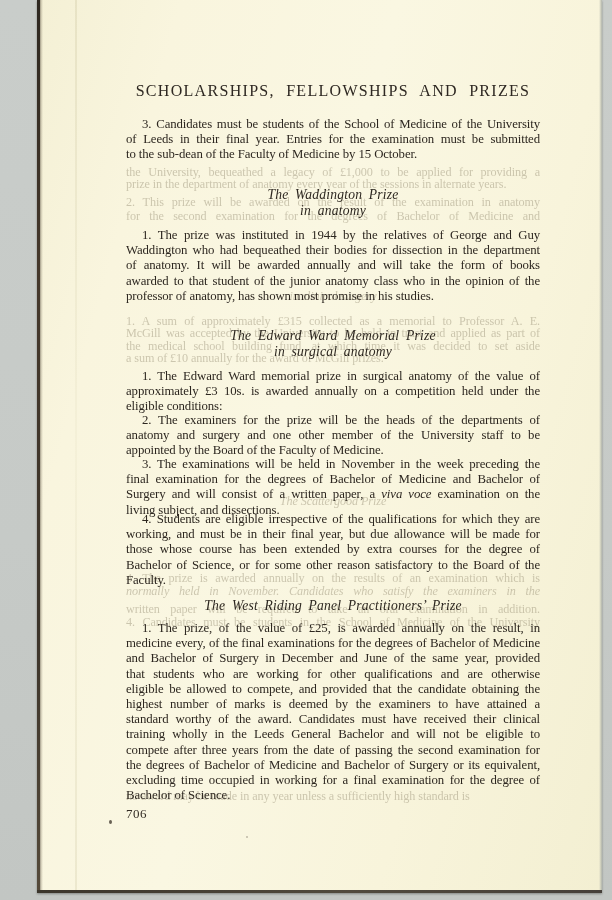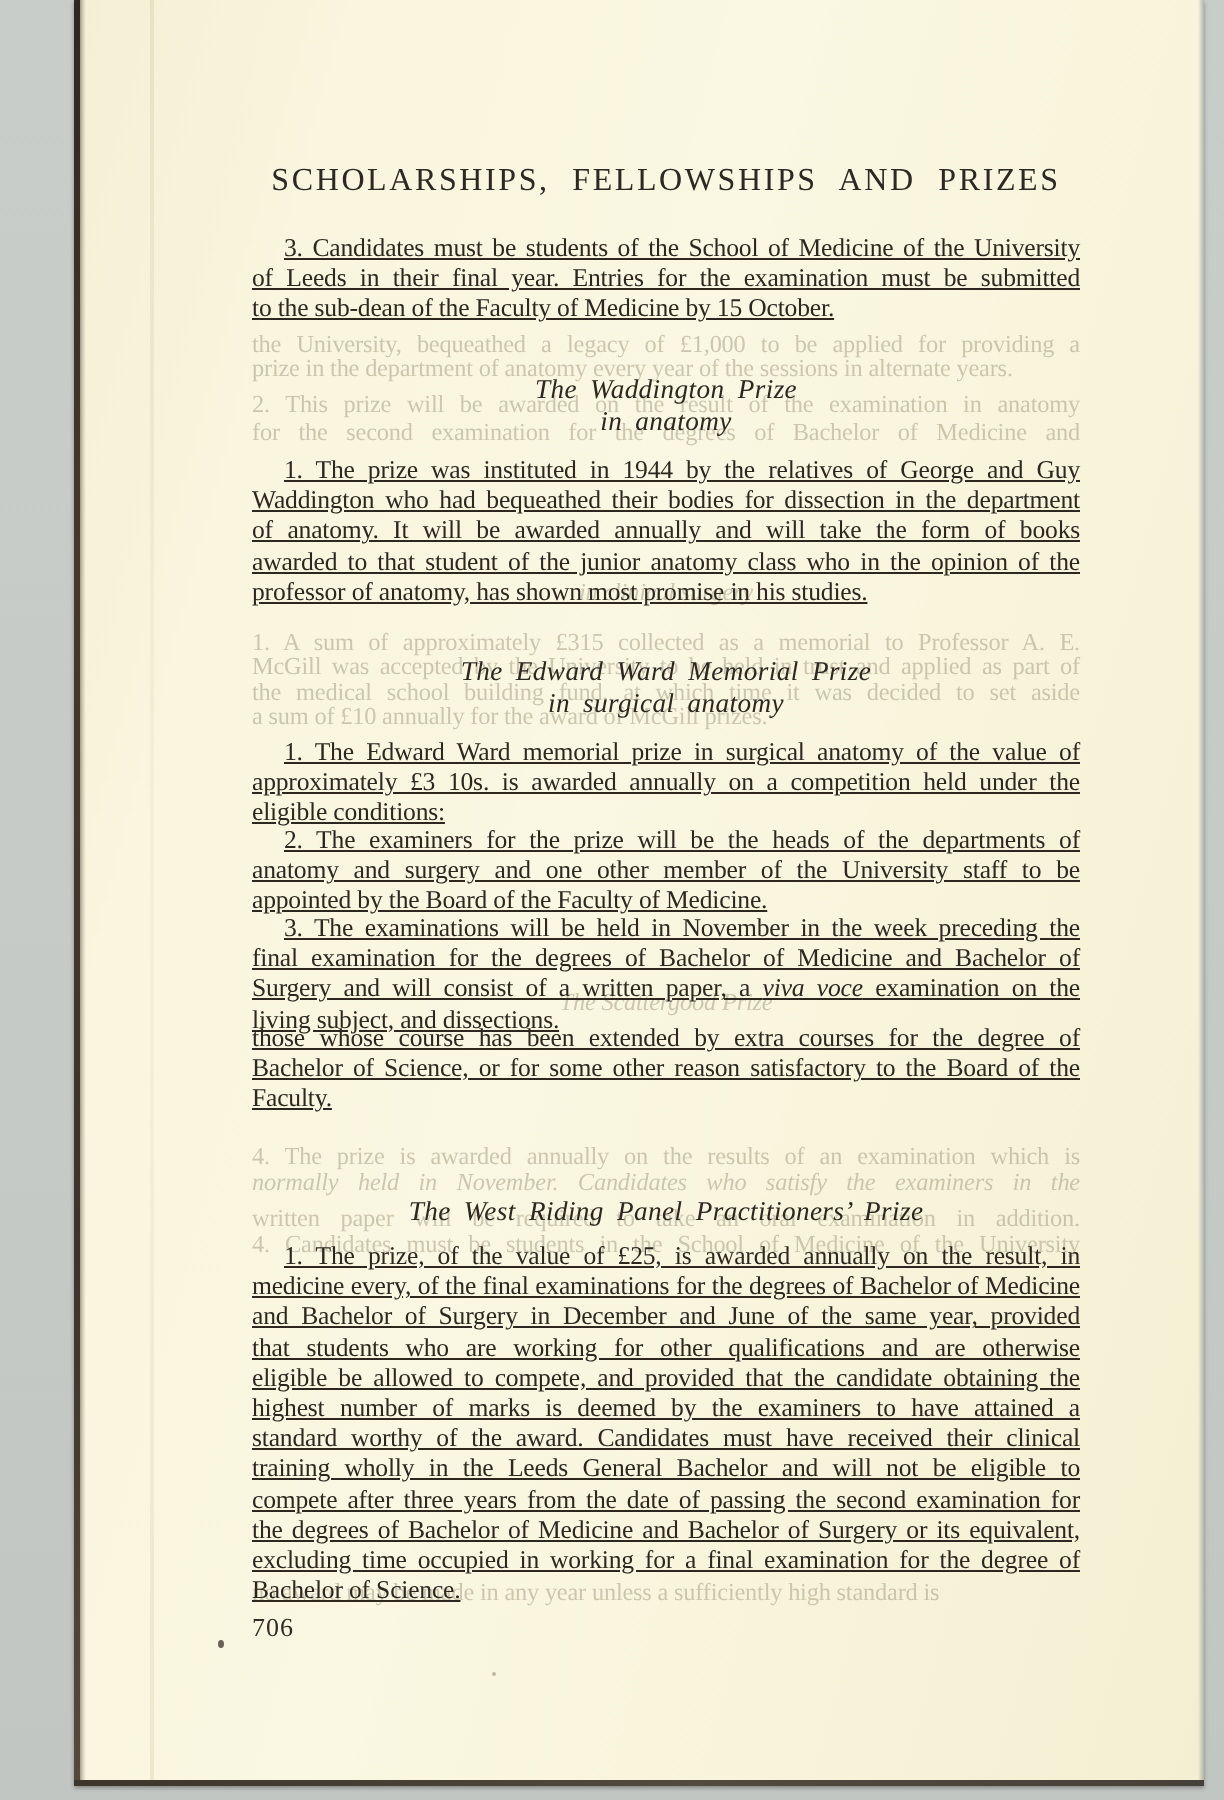--- a/index.html
+++ b/index.html
@@ -22,21 +22,21 @@
     background:linear-gradient(90deg,#3b352b,#514a3d 55%,#46403a);}
   .edge-right{position:absolute;right:0;top:0;width:3px;height:100%;
     background:linear-gradient(270deg,#b0b4ab,rgba(220,216,190,.0));}
   .fold{position:absolute;left:38px;top:0;width:2px;height:100%;
     background:linear-gradient(180deg,rgba(190,182,140,.25),rgba(190,182,140,.08) 50%,rgba(190,182,140,.22));}
   .content{position:absolute;left:89px;top:0;width:414px;height:100%;}
   .runhead{
     position:absolute;top:82px;left:0;width:100%;text-align:center;
     font-size:16px;font-weight:400;letter-spacing:1.3px;word-spacing:6px;color:#2e2822;
   }
-  .para{position:absolute;left:0;width:414px;color:#2d2720;text-decoration:underline;}
+  .para{position:absolute;left:0;width:414px;color:#2d2720;}
   .ln{font-size:12.8px;line-height:15.2px;letter-spacing:-0.1px;
     text-align:justify;text-align-last:justify;white-space:normal;}
   .ln.ll{text-align-last:left;}
   .ln.fl{text-indent:16px;}
   .heading{position:absolute;left:0;width:414px;text-align:center;color:#2d2720;
     font-style:italic;font-size:13.6px;line-height:15.5px;letter-spacing:.2px;word-spacing:3px;}
   .pageno{position:absolute;top:806px;left:0;font-size:13px;color:#332c24;letter-spacing:.5px;text-align:right;}
   .ghost{position:absolute;left:0;width:414px;font-size:12.2px;line-height:13px;
     color:rgba(138,130,104,.55);filter:blur(.35px);opacity:.75;
     text-align:justify;letter-spacing:-0.1px;pointer-events:none;}
@@ -101,20 +101,22 @@
           <div class="ln">anatomy and surgery and one other member of the University staff to be</div>
           <div class="ln ll">appointed by the Board of the Faculty of Medicine.</div>
         </div>
         <div class="para" style="top: 457px;">
           <div class="ln fl">3. The examinations will be held in November in the week preceding the</div>
           <div class="ln">final examination for the degrees of Bachelor of Medicine and Bachelor of</div>
           <div class="ln">Surgery and will consist of a written paper, a <i>viva voce</i> examination on the</div>
           <div class="ln ll">living subject, and dissections.</div>
         </div>
         <div class="para" style="top: 512px;">
+          <div class="ln fl">4. Students are eligible irrespective of the qualifications for which they are</div>
+          <div class="ln">working, and must be in their final year, but due allowance will be made for</div>
           <div class="ln">those whose course has been extended by extra courses for the degree of</div>
           <div class="ln">Bachelor of Science, or for some other reason satisfactory to the Board of the</div>
           <div class="ln ll">Faculty.</div>
         </div>
         <div class="heading" style="top: 598px;">
           <div>The West Riding Panel Practitioners’ Prize</div>
         </div>
         <div class="para" style="top: 621px;">
           <div class="ln fl">1. The prize, of the value of £25, is awarded annually on the result, in</div>
           <div class="ln">medicine every, of the final examinations for the degrees of Bachelor of Medicine</div>

